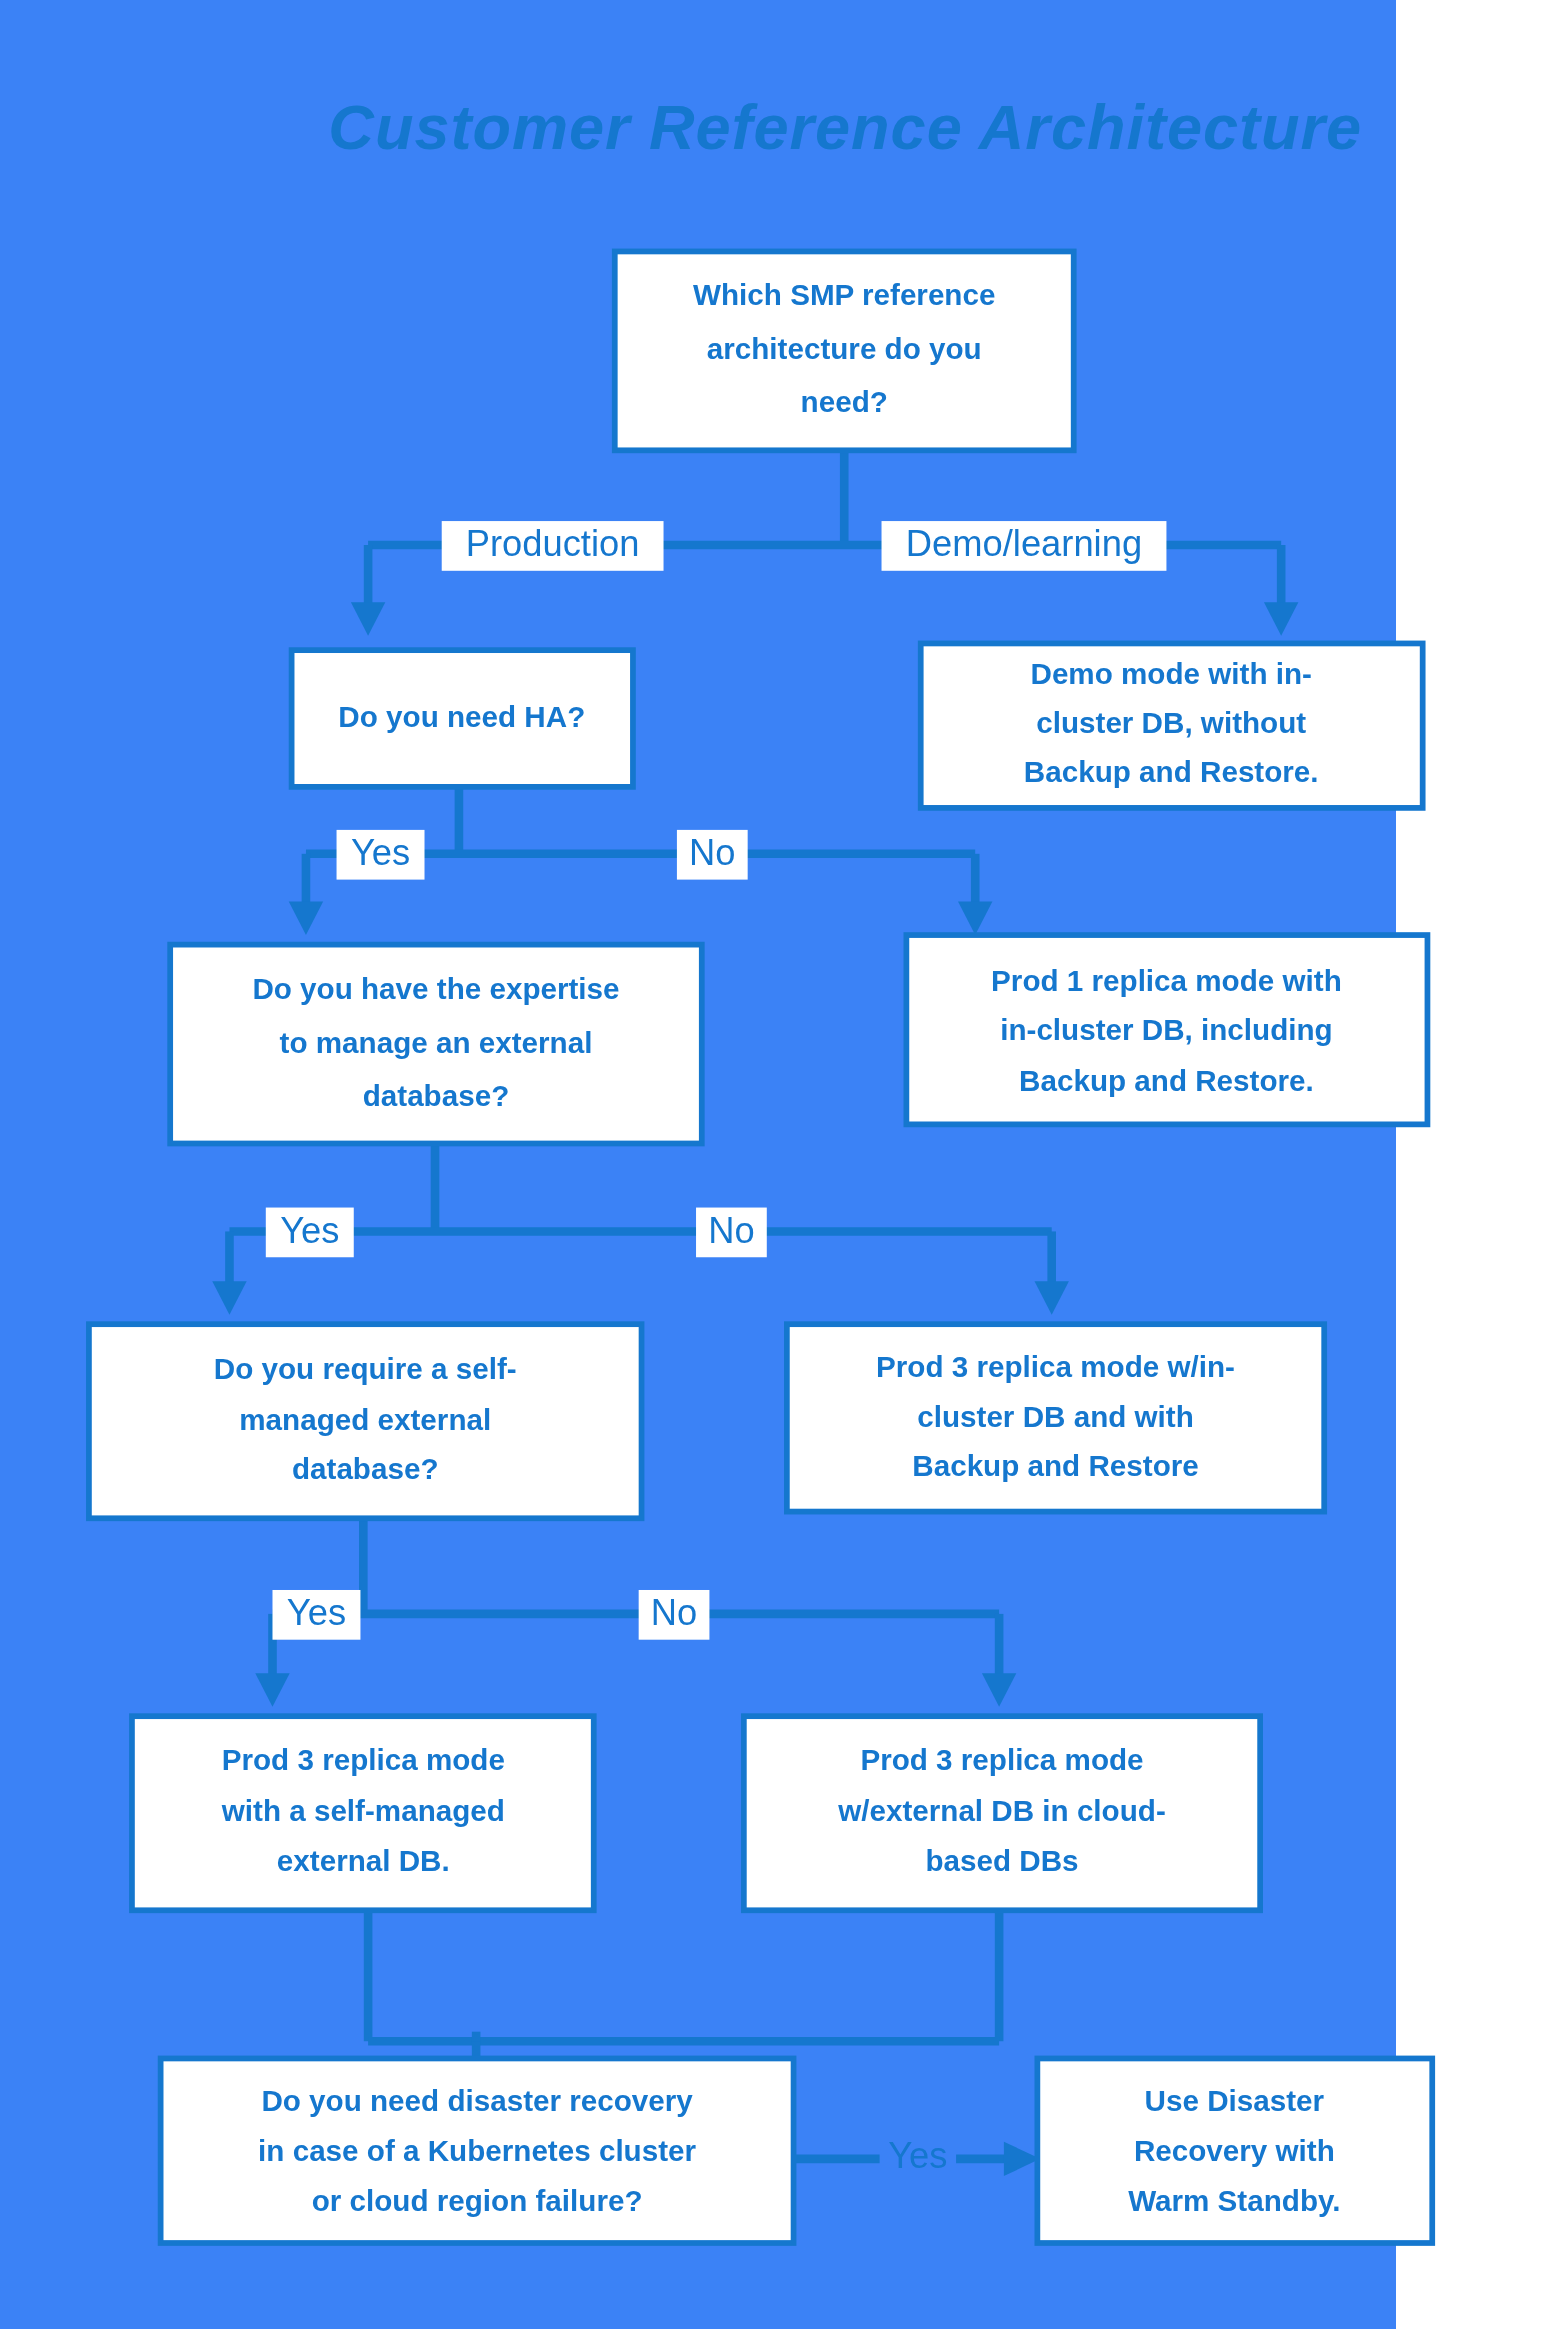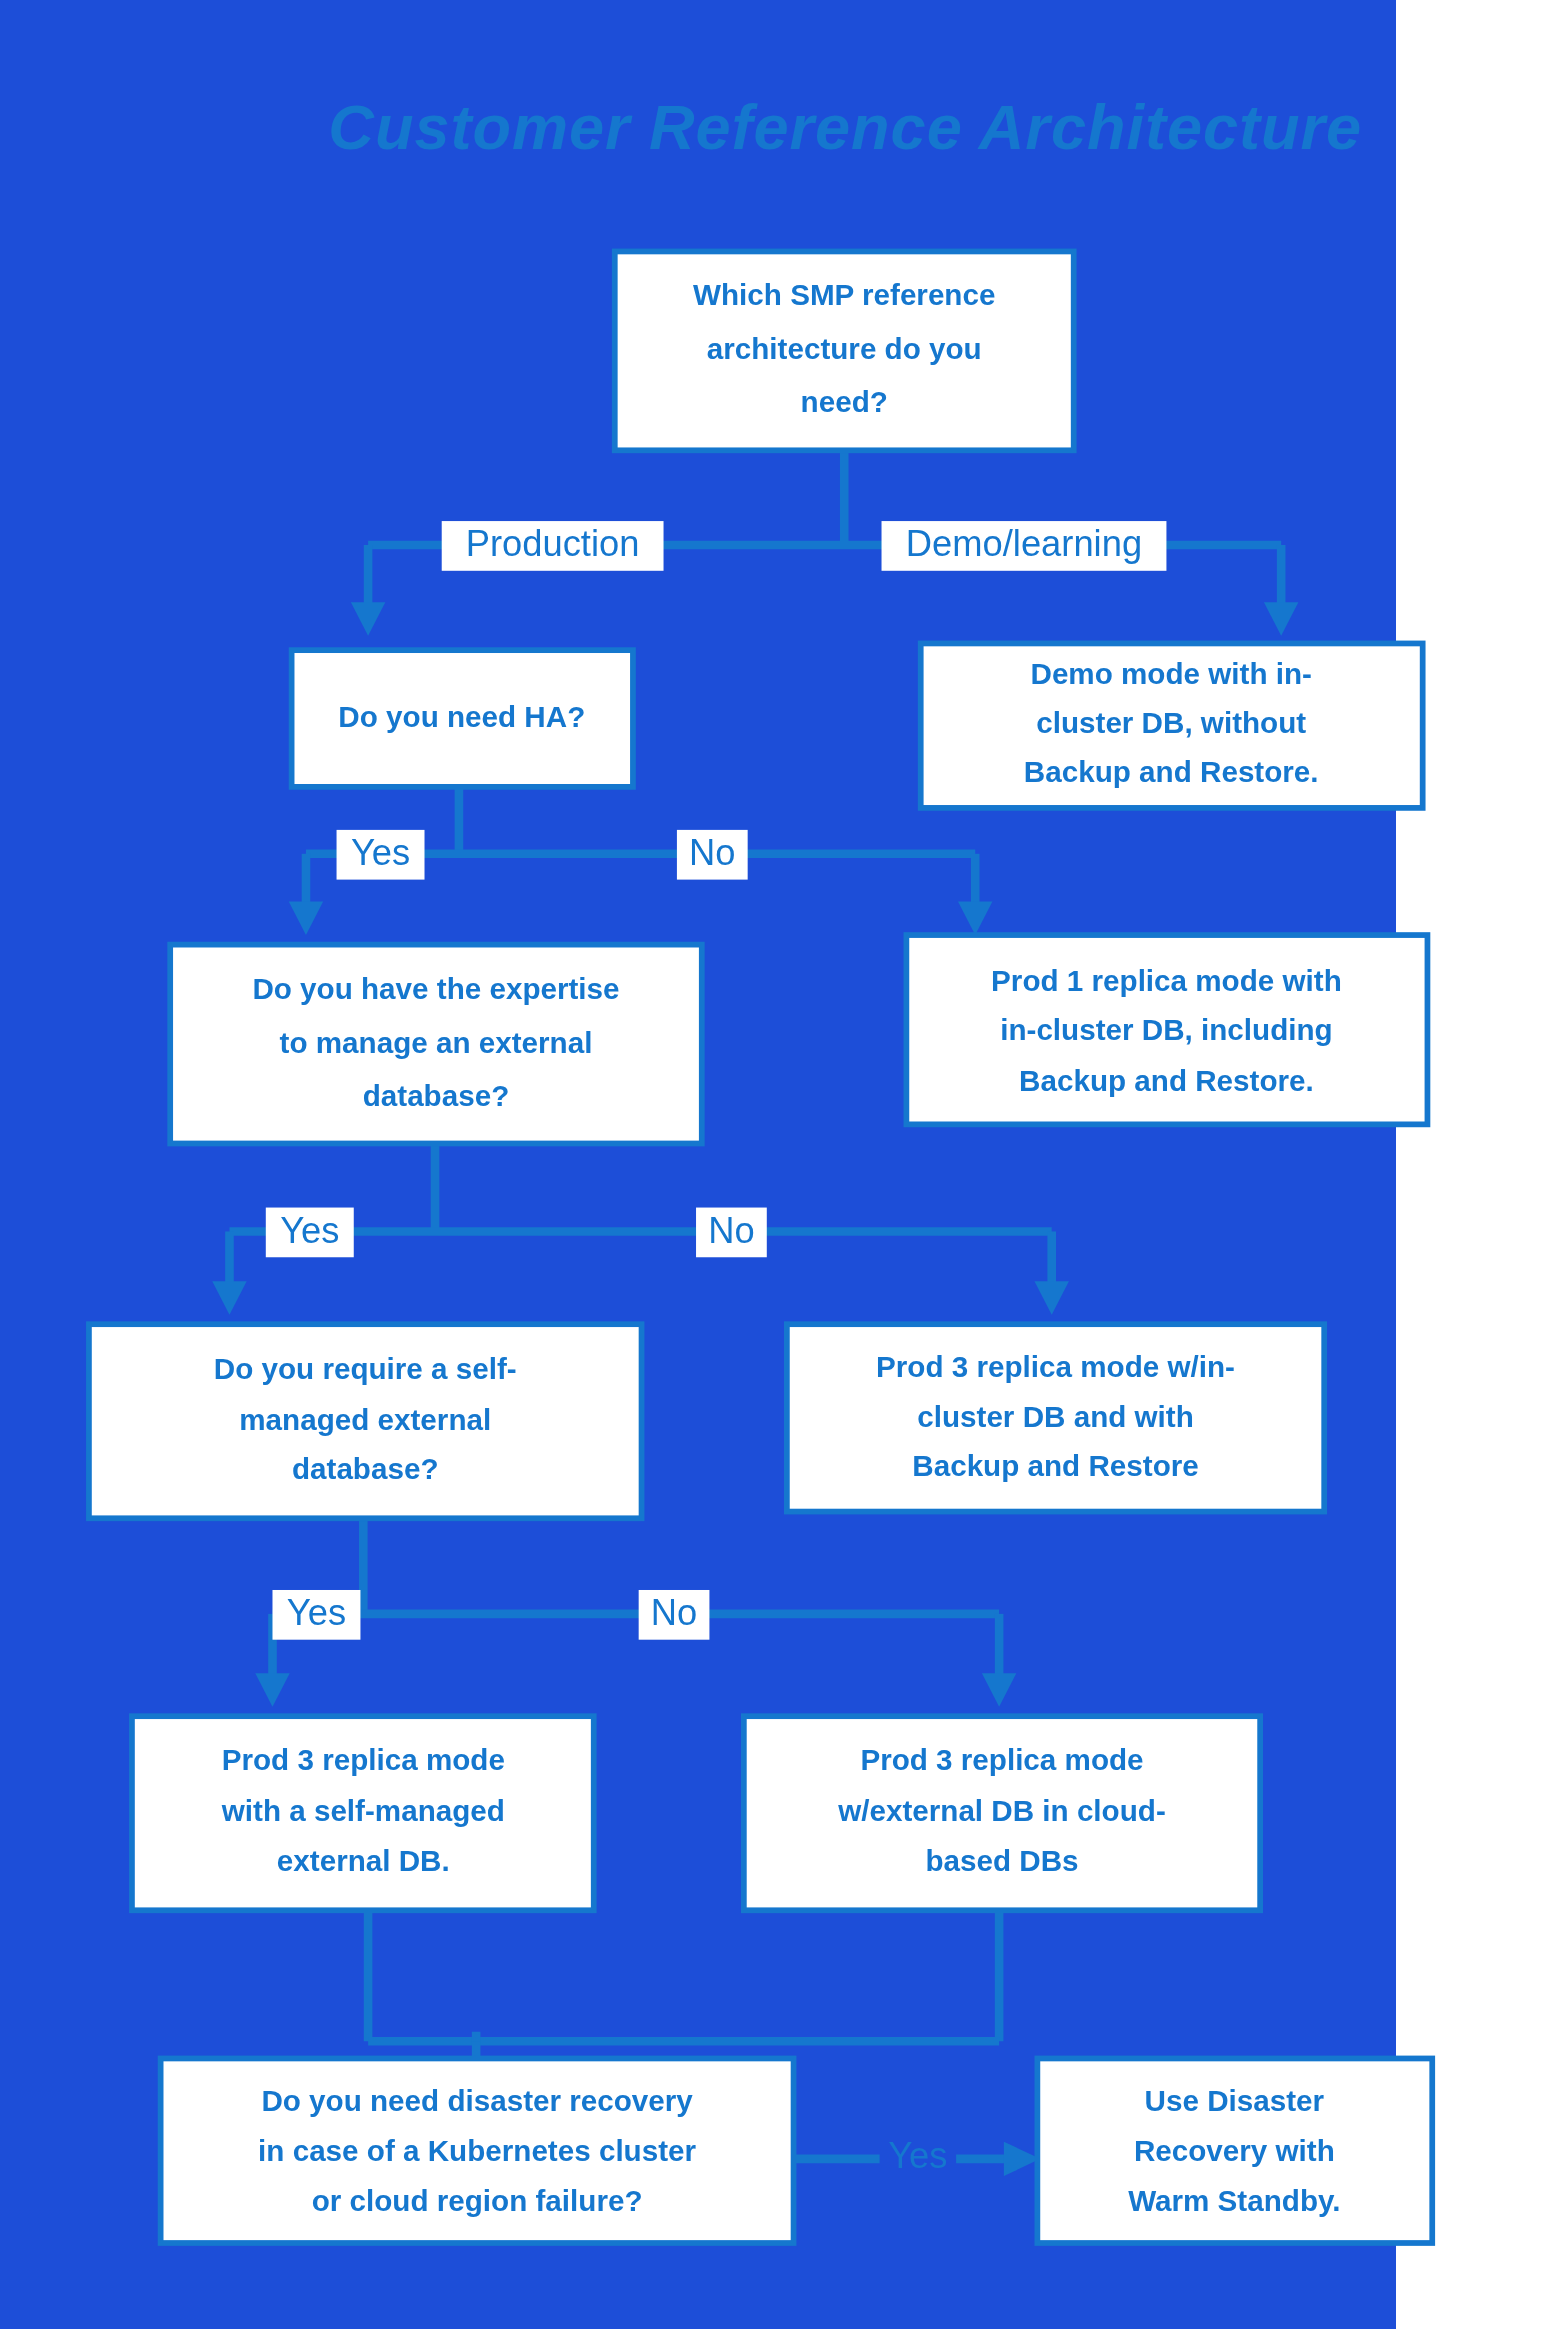--- a/index.html
+++ b/index.html
@@ -10,21 +10,21 @@
   body {
     width: 1568px;
     height: 2330px;
     font-family: "Liberation Sans", sans-serif;
     overflow: hidden;
   }
   #canvas {
     position: relative;
     width: 1396px;
     height: 2330px;
-    background: #1d4ed8;
+    background: #3b82f6;
   }
   svg#flow {
     position: absolute;
     left: 0;
     top: 0;
     width: 1568px;
     height: 2330px;
   }
   .box-rect {
     fill: #ffffff;

